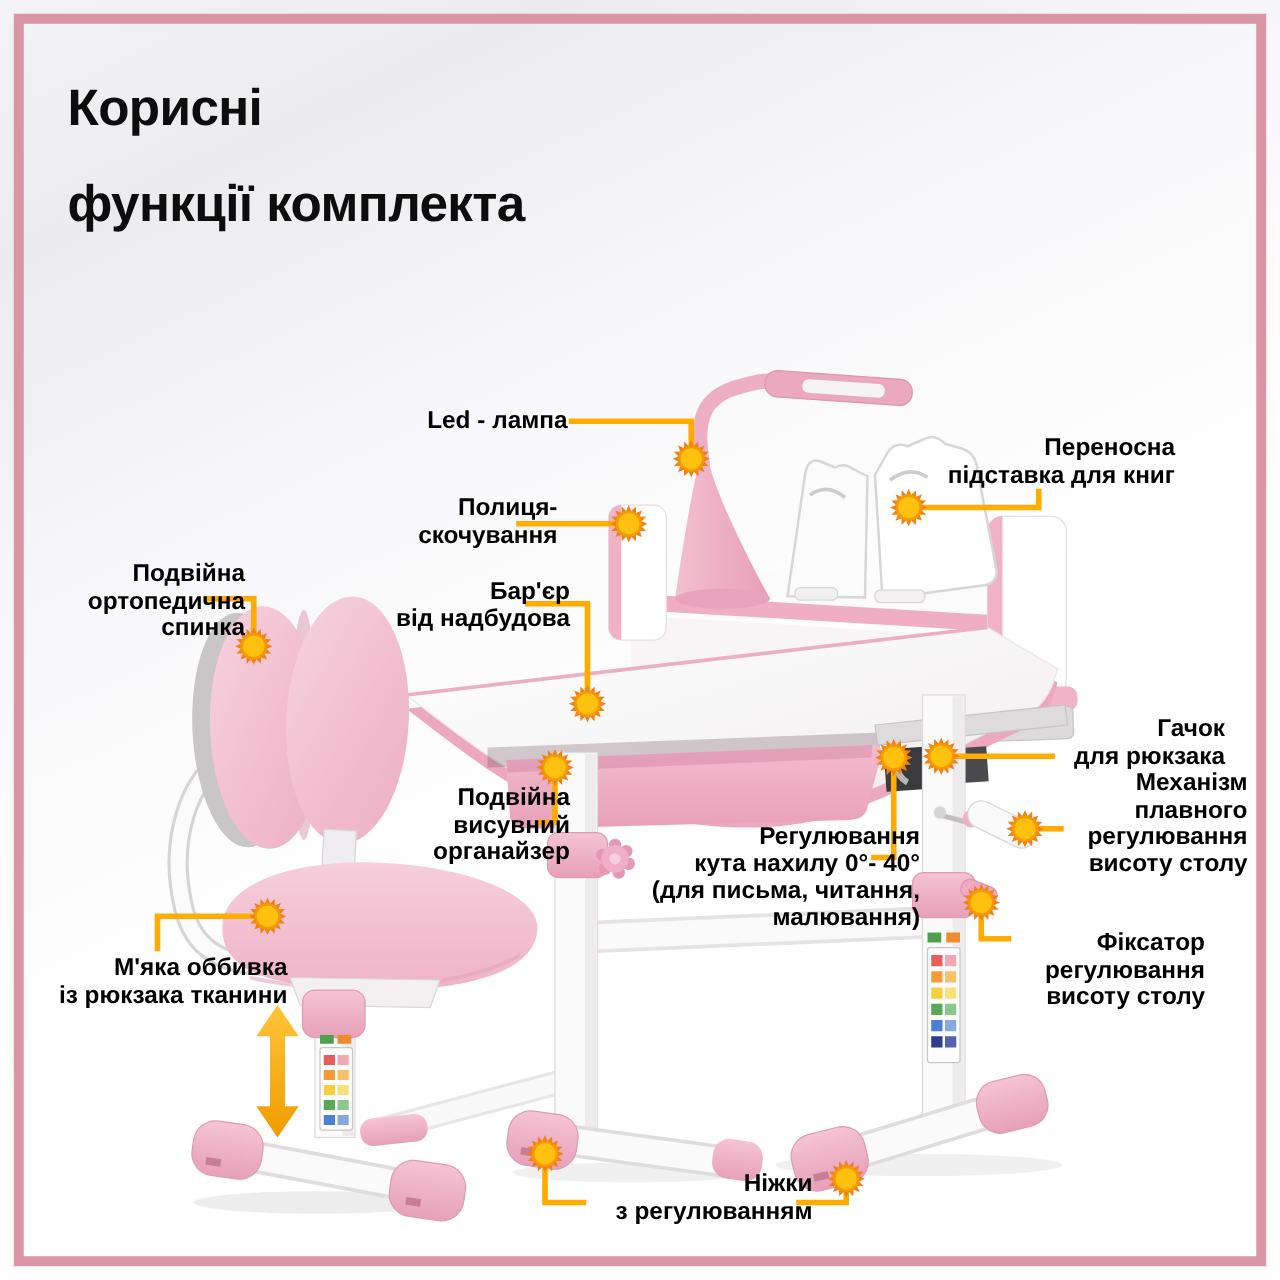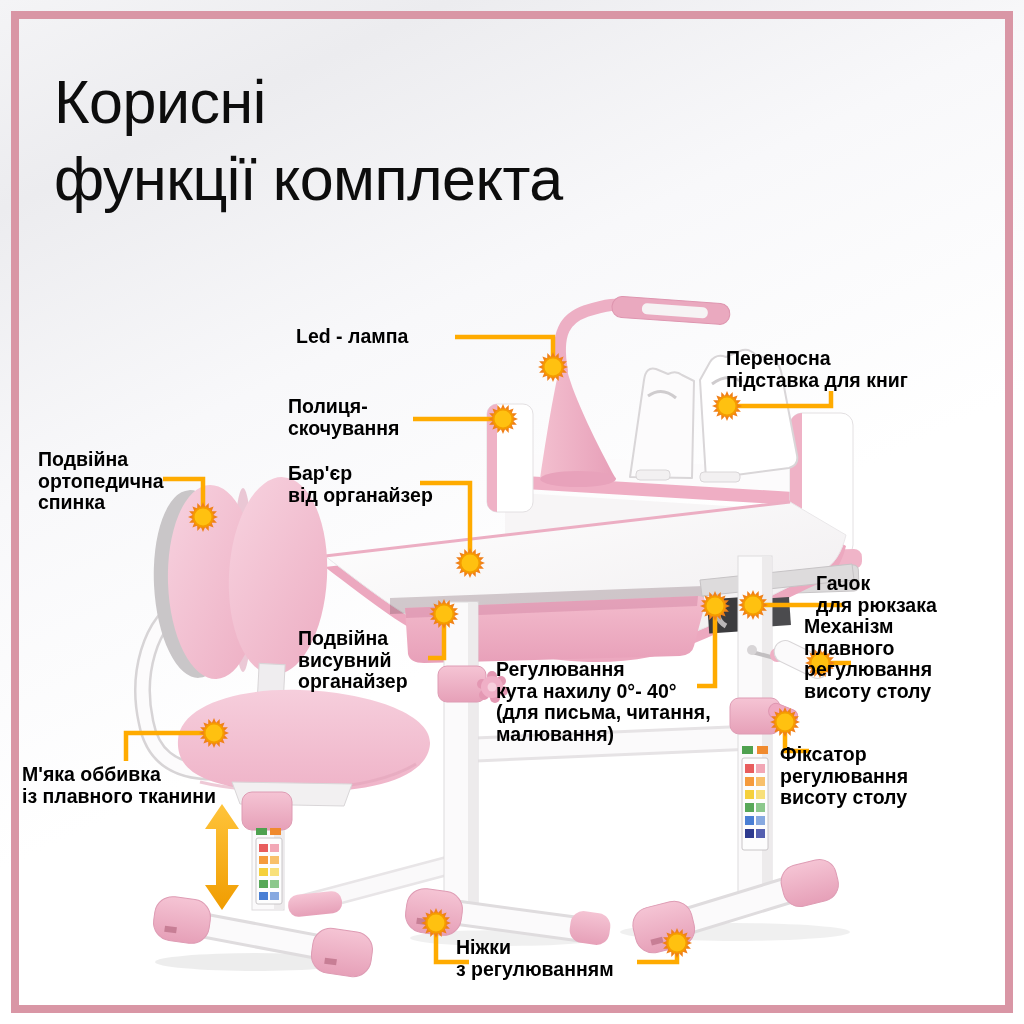--- a/index.html
+++ b/index.html
@@ -1,26 +1,26 @@
 <!DOCTYPE html>
 <html><head>
 <meta charset="utf-8">
 <style>
   html,body{margin:0;padding:0}
   body{width:1024px;height:1024px;position:relative;overflow:hidden;
        background:#ffffff;font-family:"Liberation Sans",sans-serif}
   .bg{position:absolute;inset:0;
       background:linear-gradient(155deg,#f4f4f6 0%,#ececef 14%,#f8f8fa 34%,#ffffff 58%,#ffffff 100%)}
   .frame{position:absolute;inset:11px;border:8px solid #D996A5;pointer-events:none}
-  .title{position:absolute;left:54px;top:64px;font-weight:normal;font-size:61px;
+  .title{position:absolute;left:54px;top:48px;font-weight:bold;font-size:41px;
          line-height:77px;color:#0d0d0d;letter-spacing:-0.5px;white-space:pre-line}
   .scene{position:absolute;inset:0}
   .callout{position:absolute;font-weight:bold;font-size:19.5px;line-height:21.5px;
-           color:#000;white-space:pre-line;text-align:left}
-  .co-led{left:296px;top:326px;width:158px;}
+           color:#000;white-space:pre-line;text-align:right}
+  .co-led{left:296px;top:326px;width:158px;text-align:right}
   .co-shelf{left:288px;top:396px;width:158px}
   .co-book{left:726px;top:348px;width:214px}
   .co-backrest{left:38px;top:449px;width:158px}
   .co-barrier{left:288px;top:463px;width:168px}
   .co-hook{left:816px;top:573px;width:164px}
   .co-organizer{left:298px;top:628px;width:158px}
   .co-mechanism{left:804px;top:616px;width:194px}
   .co-tilt{left:496px;top:659px;width:240px}
   .co-lock{left:780px;top:744px;width:184px}
   .co-upholstery{left:22px;top:764px;width:208px}
@@ -305,35 +305,35 @@
 
 <div class="callout co-led">Led - лампа</div>
 <div class="callout co-shelf">Полиця-
 скочування</div>
 <div class="callout co-book">Переносна
 підставка для книг</div>
 <div class="callout co-backrest">Подвійна
 ортопедична
 спинка</div>
 <div class="callout co-barrier">Бар'єр
-від органайзер</div>
+від надбудова</div>
 <div class="callout co-hook">Гачок
 для рюкзака</div>
 <div class="callout co-organizer">Подвійна
 висувний
 органайзер</div>
 <div class="callout co-mechanism">Механізм
 плавного
 регулювання
 висоту столу</div>
 <div class="callout co-tilt">Регулювання
 кута нахилу 0°- 40°
 (для письма, читання,
 малювання)</div>
 <div class="callout co-lock">Фіксатор
 регулювання
 висоту столу</div>
 <div class="callout co-upholstery">М'яка оббивка
-із плавного тканини</div>
+із рюкзака тканини</div>
 <div class="callout co-feet">Ніжки
 з регулюванням</div>
 
 <div class="frame"></div>
 
 </body></html>

